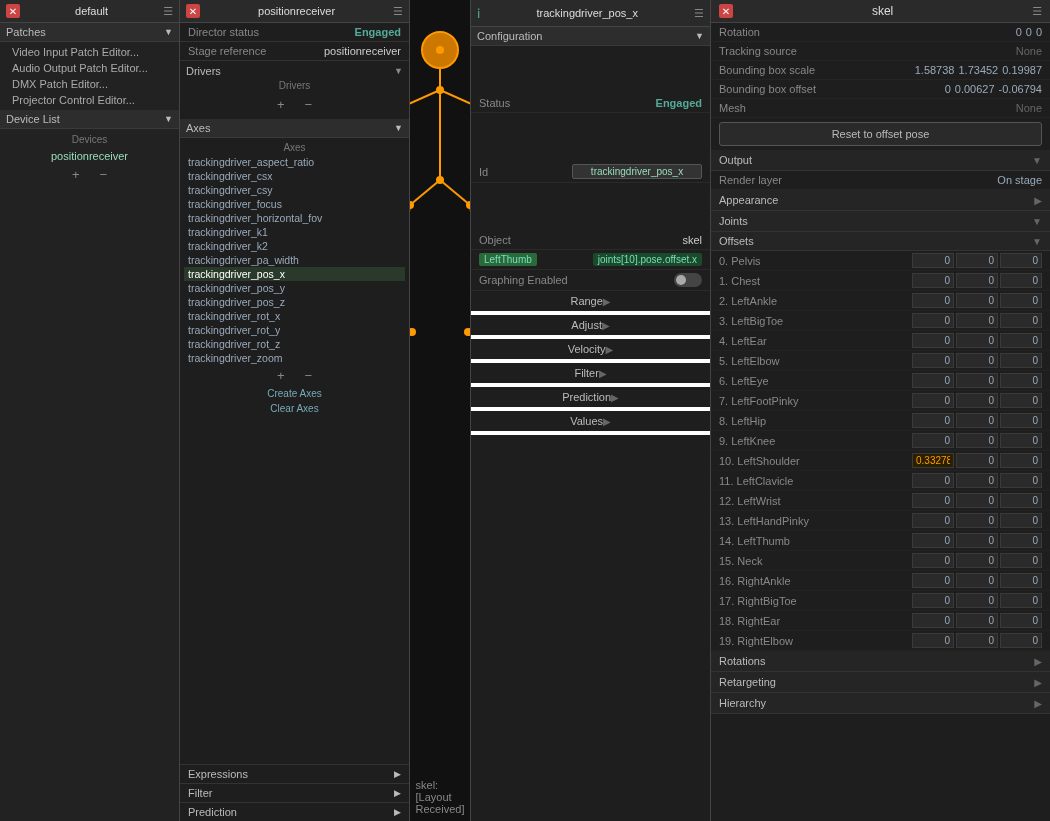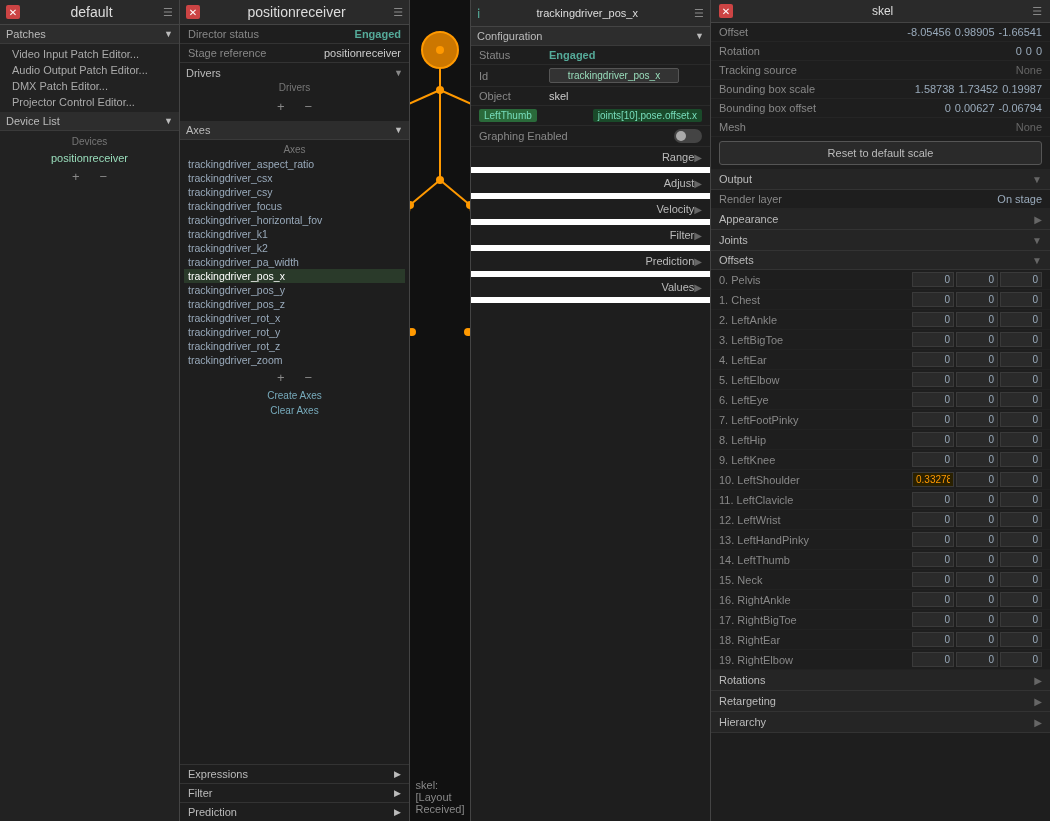--- a/index.html
+++ b/index.html
@@ -26,21 +26,21 @@
     .panel-header {
       display: flex;
       align-items: center;
       justify-content: space-between;
       padding: 4px 6px;
       background: #2a2a2a;
       border-bottom: 1px solid #444;
     }
     .panel-title {
       color: #ddd;
-      font-size: 14px;
+      font-size: 11px;
     }
     .close-btn {
       width: 14px; height: 14px;
       background: #c44; border-radius: 2px;
       display: flex; align-items: center; justify-content: center;
       color: #fff; font-size: 10px; cursor: pointer;
     }
     .section-header {
       display: flex;
       justify-content: space-between;
@@ -174,24 +174,25 @@
       display: flex;
       align-items: center;
       justify-content: space-between;
       padding: 4px 6px;
       background: #2a2a2a;
       border-bottom: 1px solid #444;
     }
     .config-title { color: #ddd; font-size: 11px; }
     .config-row {
       display: flex;
-      justify-content: flex-start;
+      justify-content: space-between;
       align-items: center;
       padding: 3px 8px;
       border-bottom: 1px solid #2a2a2a;
+      margin-top: 48px;
     }
     .config-label { color: #888; min-width: 70px; }
     .config-value { color: #ccc; }
     .config-value-engaged { color: #5a9; font-weight: bold; }
     .config-value-input {
       background: #333;
       border: 1px solid #555;
       border-radius: 2px;
       padding: 1px 4px;
       color: #9db;
@@ -238,24 +239,24 @@
     .toggle::after {
       content: '';
       position: absolute;
       top: 2px; left: 2px;
       width: 10px; height: 10px;
       background: #aaa;
       border-radius: 50%;
     }
     .config-section-row {
       display: flex;
-      justify-content: flex-end;
+      justify-content: center;
       align-items: center;
       padding: 4px 8px;
-      border-bottom: 6px solid #ffffff;
+      border-bottom: 4px solid #ffffff;
       cursor: pointer;
     }
     .config-section-label { color: #bbb; font-size: 11px; }
     .chevron-right { color: #666; font-size: 10px; }
 
     
     .right-panel {
       width: 340px;
       background: #1e1e1e;
       border-left: 1px solid #444;
@@ -604,28 +605,20 @@
 </div>
 
 <div class="right-panel">
   <div class="skel-header">
     <div class="close-btn">✕</div>
     <span class="skel-title">skel</span>
     <span style="color:#888; cursor:pointer;">☰</span>
   </div>
 
   <div class="prop-row">
-    <span class="prop-label">Offset</span>
-    <div class="prop-values">
-      <span class="prop-val">-8.05456</span>
-      <span class="prop-val">0.98905</span>
-      <span class="prop-val">-1.66541</span>
-    </div>
-  </div>
-  <div class="prop-row">
     <span class="prop-label">Rotation</span>
     <div class="prop-values">
       <span class="prop-val">0</span>
       <span class="prop-val">0</span>
       <span class="prop-val">0</span>
     </div>
   </div>
   <div class="prop-row">
     <span class="prop-label">Tracking source</span>
     <span class="prop-none">None</span>
@@ -644,21 +637,21 @@
       <span class="prop-val">0</span>
       <span class="prop-val">0.00627</span>
       <span class="prop-val">-0.06794</span>
     </div>
   </div>
   <div class="prop-row">
     <span class="prop-label">Mesh</span>
     <span class="prop-none">None</span>
   </div>
 
-  <div class="reset-btn">Reset to default scale</div>
+  <div class="reset-btn">Reset to offset pose</div>
 
   <div class="collapsible-header">
     <span class="collapsible-title">Output</span>
     <span class="chevron-down">▼</span>
   </div>
   <div class="render-row">
     <span class="render-label">Render layer</span>
     <span class="render-value">On stage</span>
   </div>
 

